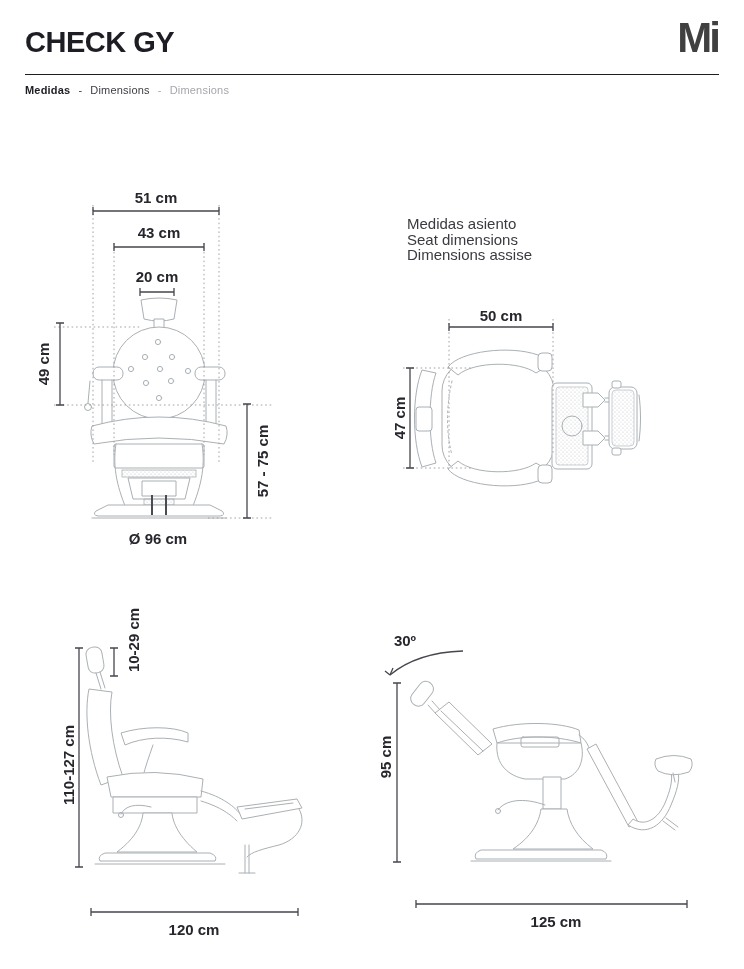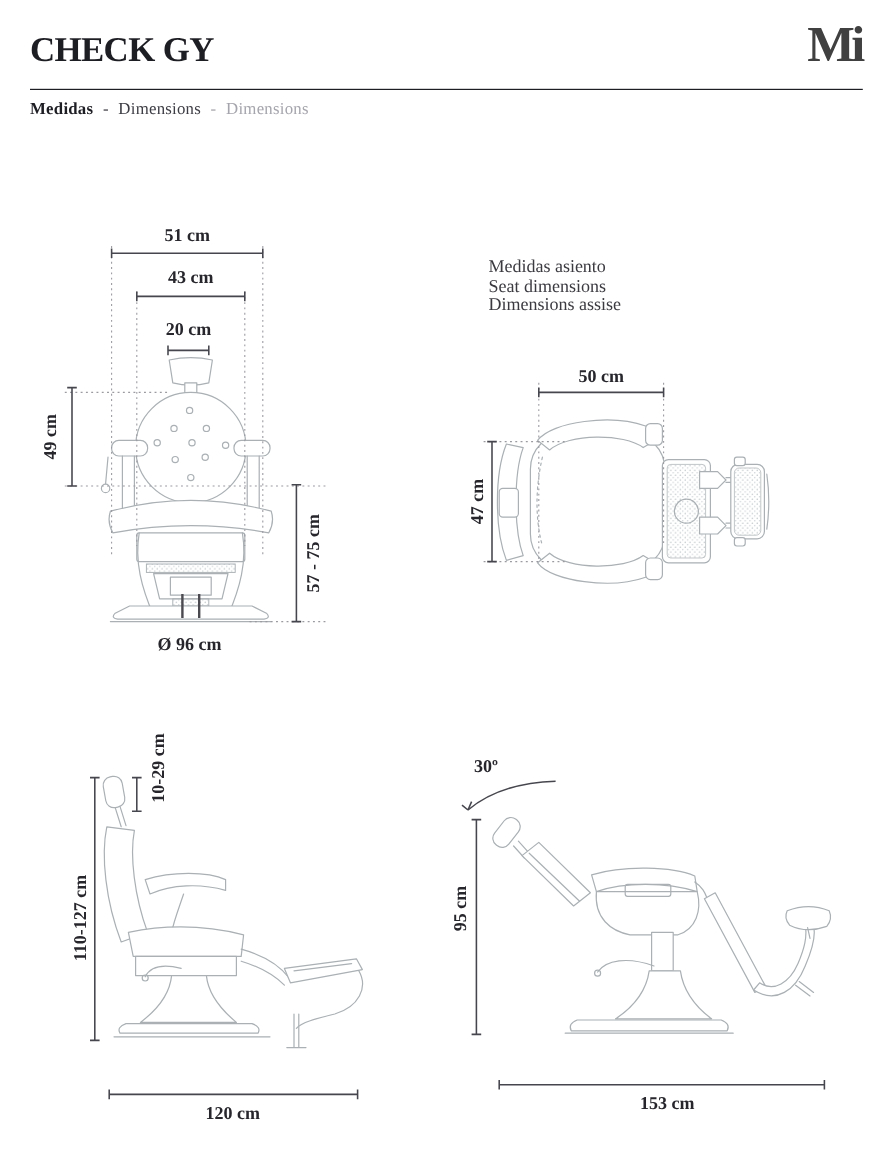--- a/index.html
+++ b/index.html
@@ -1,24 +1,24 @@
 <!DOCTYPE html>
 <html><head>
 <meta charset="utf-8">
 <style>
   html,body{margin:0;padding:0;background:#ffffff;}
   .page{position:relative;width:744px;height:969px;background:#fff;overflow:hidden;
-        font-family:Liberation Serif, serif;color:#23232b;}
+        font-family:Liberation Sans, sans-serif;color:#23232b;}
   
   .title{position:absolute;left:25px;top:26px;font-size:29px;font-weight:800;
          letter-spacing:-.5px;color:#1d1d24;}
   .logo{position:absolute;right:26px;top:14px;font-size:42px;font-weight:800;
         letter-spacing:-3px;color:#404040;}
   .rule{position:absolute;left:25px;right:25px;top:74px;border-top:1.6px solid #1d1d24;}
-  .subtitle{position:absolute;left:25px;top:84px;font-size:14px;letter-spacing:.2px;}
+  .subtitle{position:absolute;left:25px;top:84px;font-size:11px;letter-spacing:.2px;}
   .subtitle .s-es{font-weight:700;color:#1d1d24;margin-right:8px;}
   .subtitle .sep1{color:#3c3c44;margin-right:8px;}
   .subtitle .s-en{color:#3c3c44;margin-right:8px;}
   .subtitle .sep2{color:#a5a5ad;margin-right:8px;}
   .subtitle .s-fr{color:#a5a5ad;}
   
   .fig{position:absolute;}
   .fig svg{position:absolute;left:0;top:0;}
   .hlabel,.vlabel{position:absolute;font-size:15px;font-weight:700;color:#26262c;
                   white-space:nowrap;transform:translate(-50%,-50%);}
@@ -192,16 +192,16 @@
       <path class="art" d="M298,148 L300,157 M288,196 L300,205 M291,193 L303,202"></path>
 
       <path class="dim" d="M15,50 C34,34 58,27 88,26" stroke-width="1.1"></path>
       <path class="dim" d="M15,50 L18,43 M15,50 L10,46" stroke-width="1.1"></path>
 
       <path class="dim" d="M22,58 V237 M18,58 H26 M18,237 H26"></path>
       <path class="dim" d="M41,279 H312 M41,275 V283 M312,275 V283"></path>
     </svg>
     <div class="hlabel" style="left:30px;top:15px">30º</div>
     <div class="vlabel" style="left:10px;top:132px">95 cm</div>
-    <div class="hlabel" style="left:181px;top:296px">153 cm</div>
+    <div class="hlabel" style="left:181px;top:296px">125 cm</div>
   </div>
 
 </div>
 
 </body></html>

